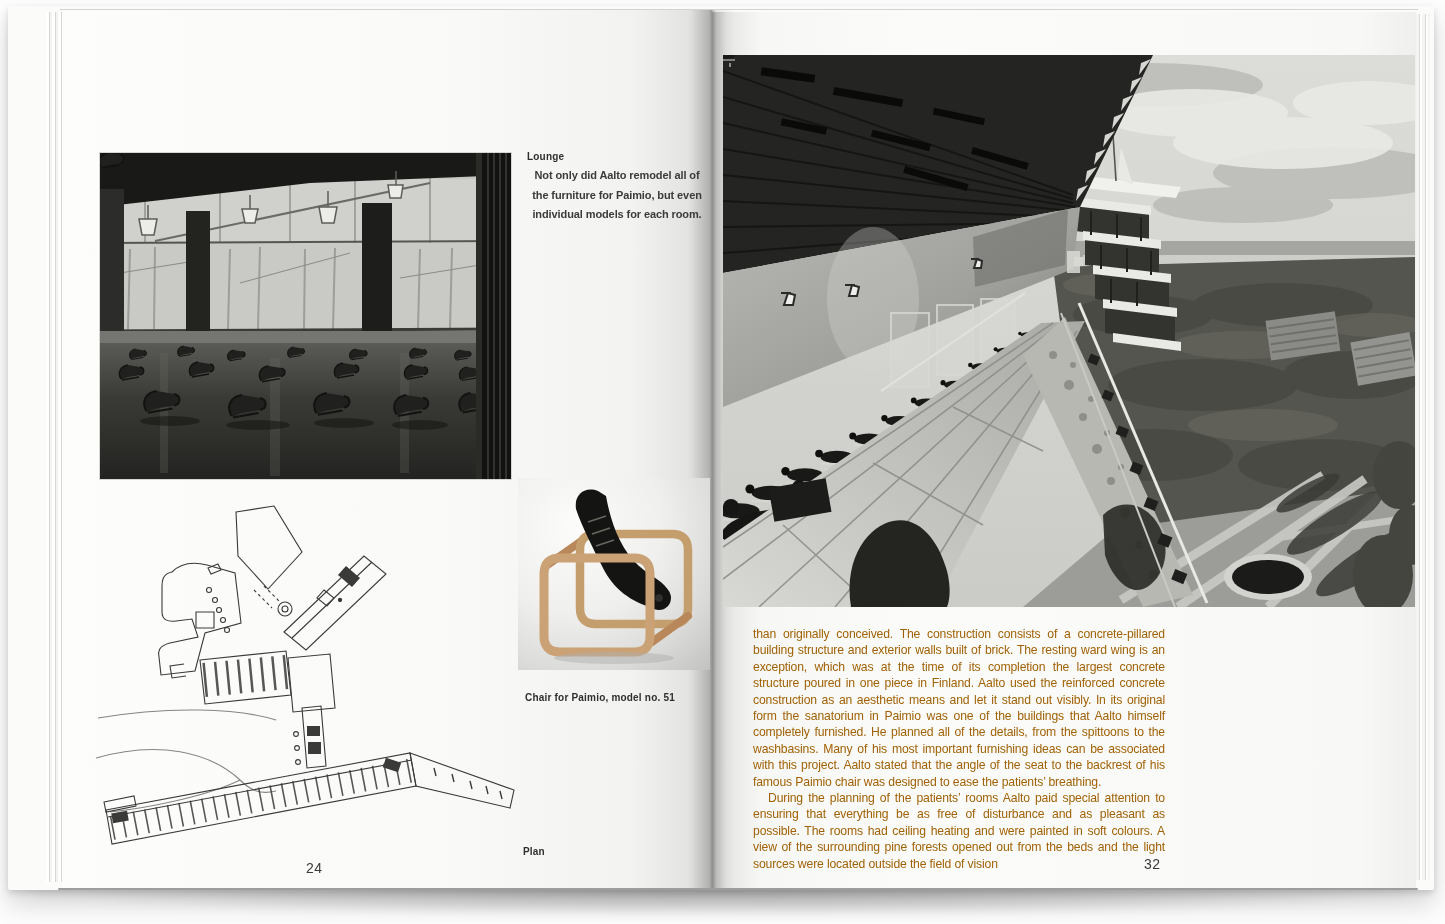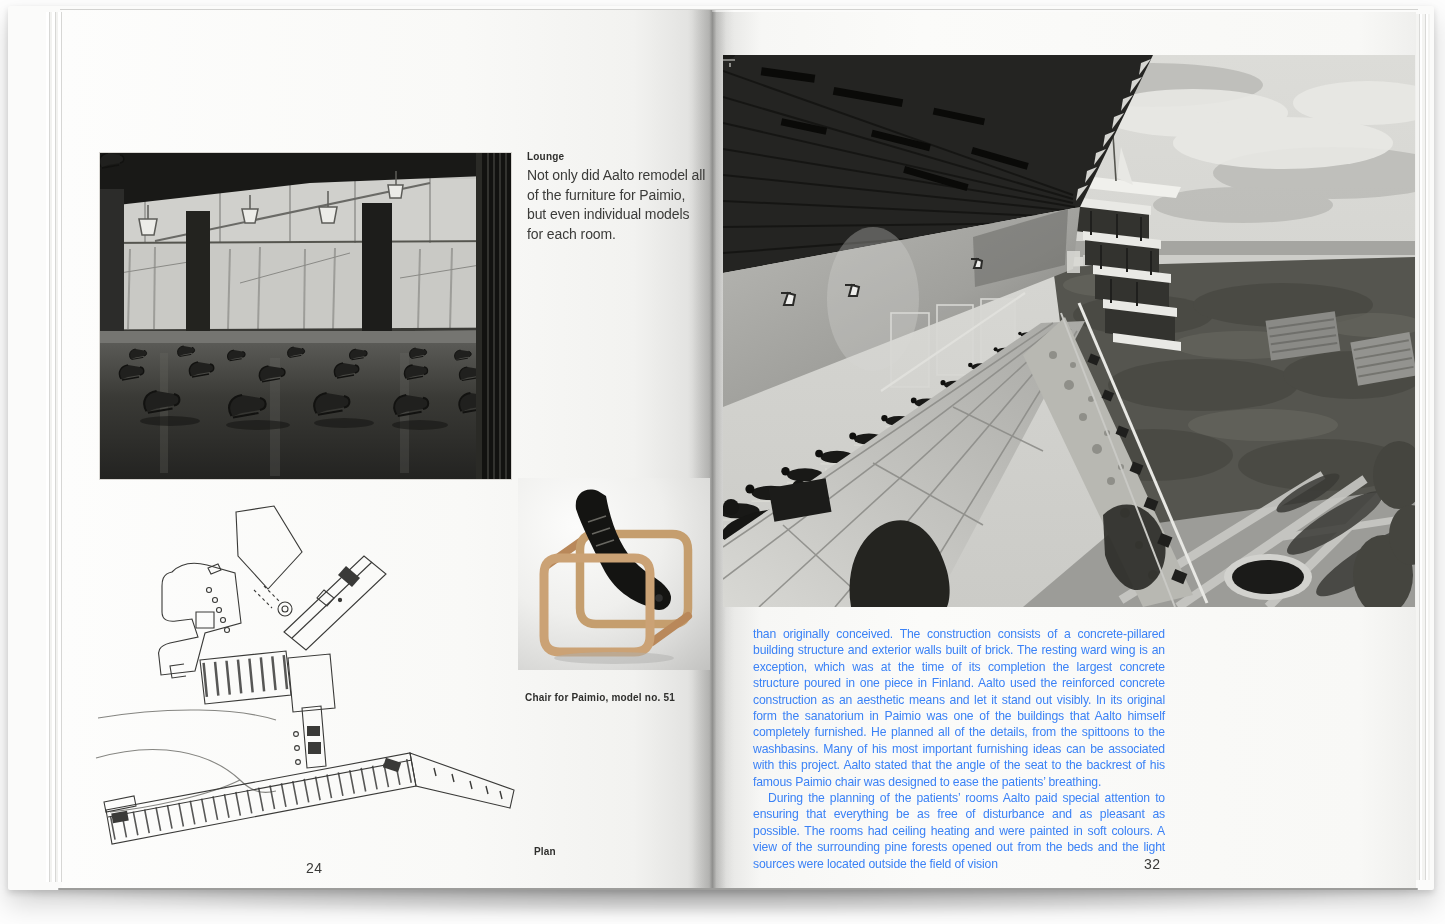--- a/index.html
+++ b/index.html
@@ -30,23 +30,23 @@
   .figure{position:absolute;}
   .lounge-photo{left:100px;top:153px;width:411px;height:326px;outline:1px solid #d8d6d2;background:#c2c2c0;}
   .balcony-photo{left:723px;top:55px;width:692px;height:552px;background:#cfcfcb;}
   .chair-photo{left:518px;top:478px;width:192px;height:192px;
     background:radial-gradient(circle at 30% 25%,#fcfcfb 0%,#efefed 45%,#dadad8 75%,#c2c2c0 100%);}
   .plan-drawing{left:88px;top:494px;width:442px;height:362px;}
   svg{display:block;width:100%;height:100%;}
   
   .cap{position:absolute;color:#2f2f2d;}
   .cap .t{font-weight:bold;font-size:10px;letter-spacing:.2px;line-height:19px;}
-  .cap .b{font-weight:normal;font-size:14px;letter-spacing:-.1px;line-height:19.5px;color:#3b3b39;}
+  .cap .b{font-weight:bold;font-size:11px;letter-spacing:-.1px;line-height:19.5px;color:#3b3b39;text-align:center;}
   .cap-bold{position:absolute;font-weight:bold;font-size:10px;letter-spacing:.2px;color:#2f2f2d;line-height:19px;}
-  .bodytext{position:absolute;left:753px;top:626px;width:412px;color:#3b82f6;
+  .bodytext{position:absolute;left:753px;top:626px;width:412px;color:#a16207;
     font-size:12.2px;line-height:16.4px;text-align:justify;letter-spacing:-.15px;}
   .bodytext p{margin:0;}
   .bodytext p.indent{text-indent:15px;}
   .pagenum{position:absolute;font-size:14px;color:#3a3a38;letter-spacing:.5px;}
 </style>
 </head>
 <body>
 
 <div id="stage">
 
@@ -246,21 +246,21 @@
       </g>
 
       <line x1="170" y1="138" x2="134" y2="164" stroke="#b9885a" stroke-width="8" stroke-linecap="round"></line>
 
       <path d="M42,80 H116 Q132,80 132,96 V158 Q132,174 116,174 H42 Q26,174 26,158 V96 Q26,80 42,80 Z" fill="none" stroke="#cba275" stroke-width="9" stroke-linejoin="round"></path>
       <ellipse cx="96" cy="180" rx="60" ry="6" fill="#b0b0ae" opacity=".5"></ellipse>
     </svg>
   </div>
 
   <div class="cap-bold" style="left:525px;top:688px;width:200px;">Chair for Paimio, model no. 51</div>
-  <div class="cap-bold" style="left:534px;top:842px;">Plan</div>
+  <div class="cap-bold" style="left:523px;top:842px;">Plan</div>
   <div class="pagenum" style="left:306px;top:860px;">24</div>
 
   <div class="figure balcony-photo">
     <svg viewBox="0 0 692 552" preserveAspectRatio="none">
       <defs>
         <linearGradient id="skyG" x1="0" y1="0" x2="0" y2="1">
           <stop offset="0" stop-color="#dcdcd8"></stop>
             <stop offset="1" stop-color="#cbcbc7"></stop>
         </linearGradient>
         <linearGradient id="wallG" x1="0" y1="0" x2="1" y2="1">

